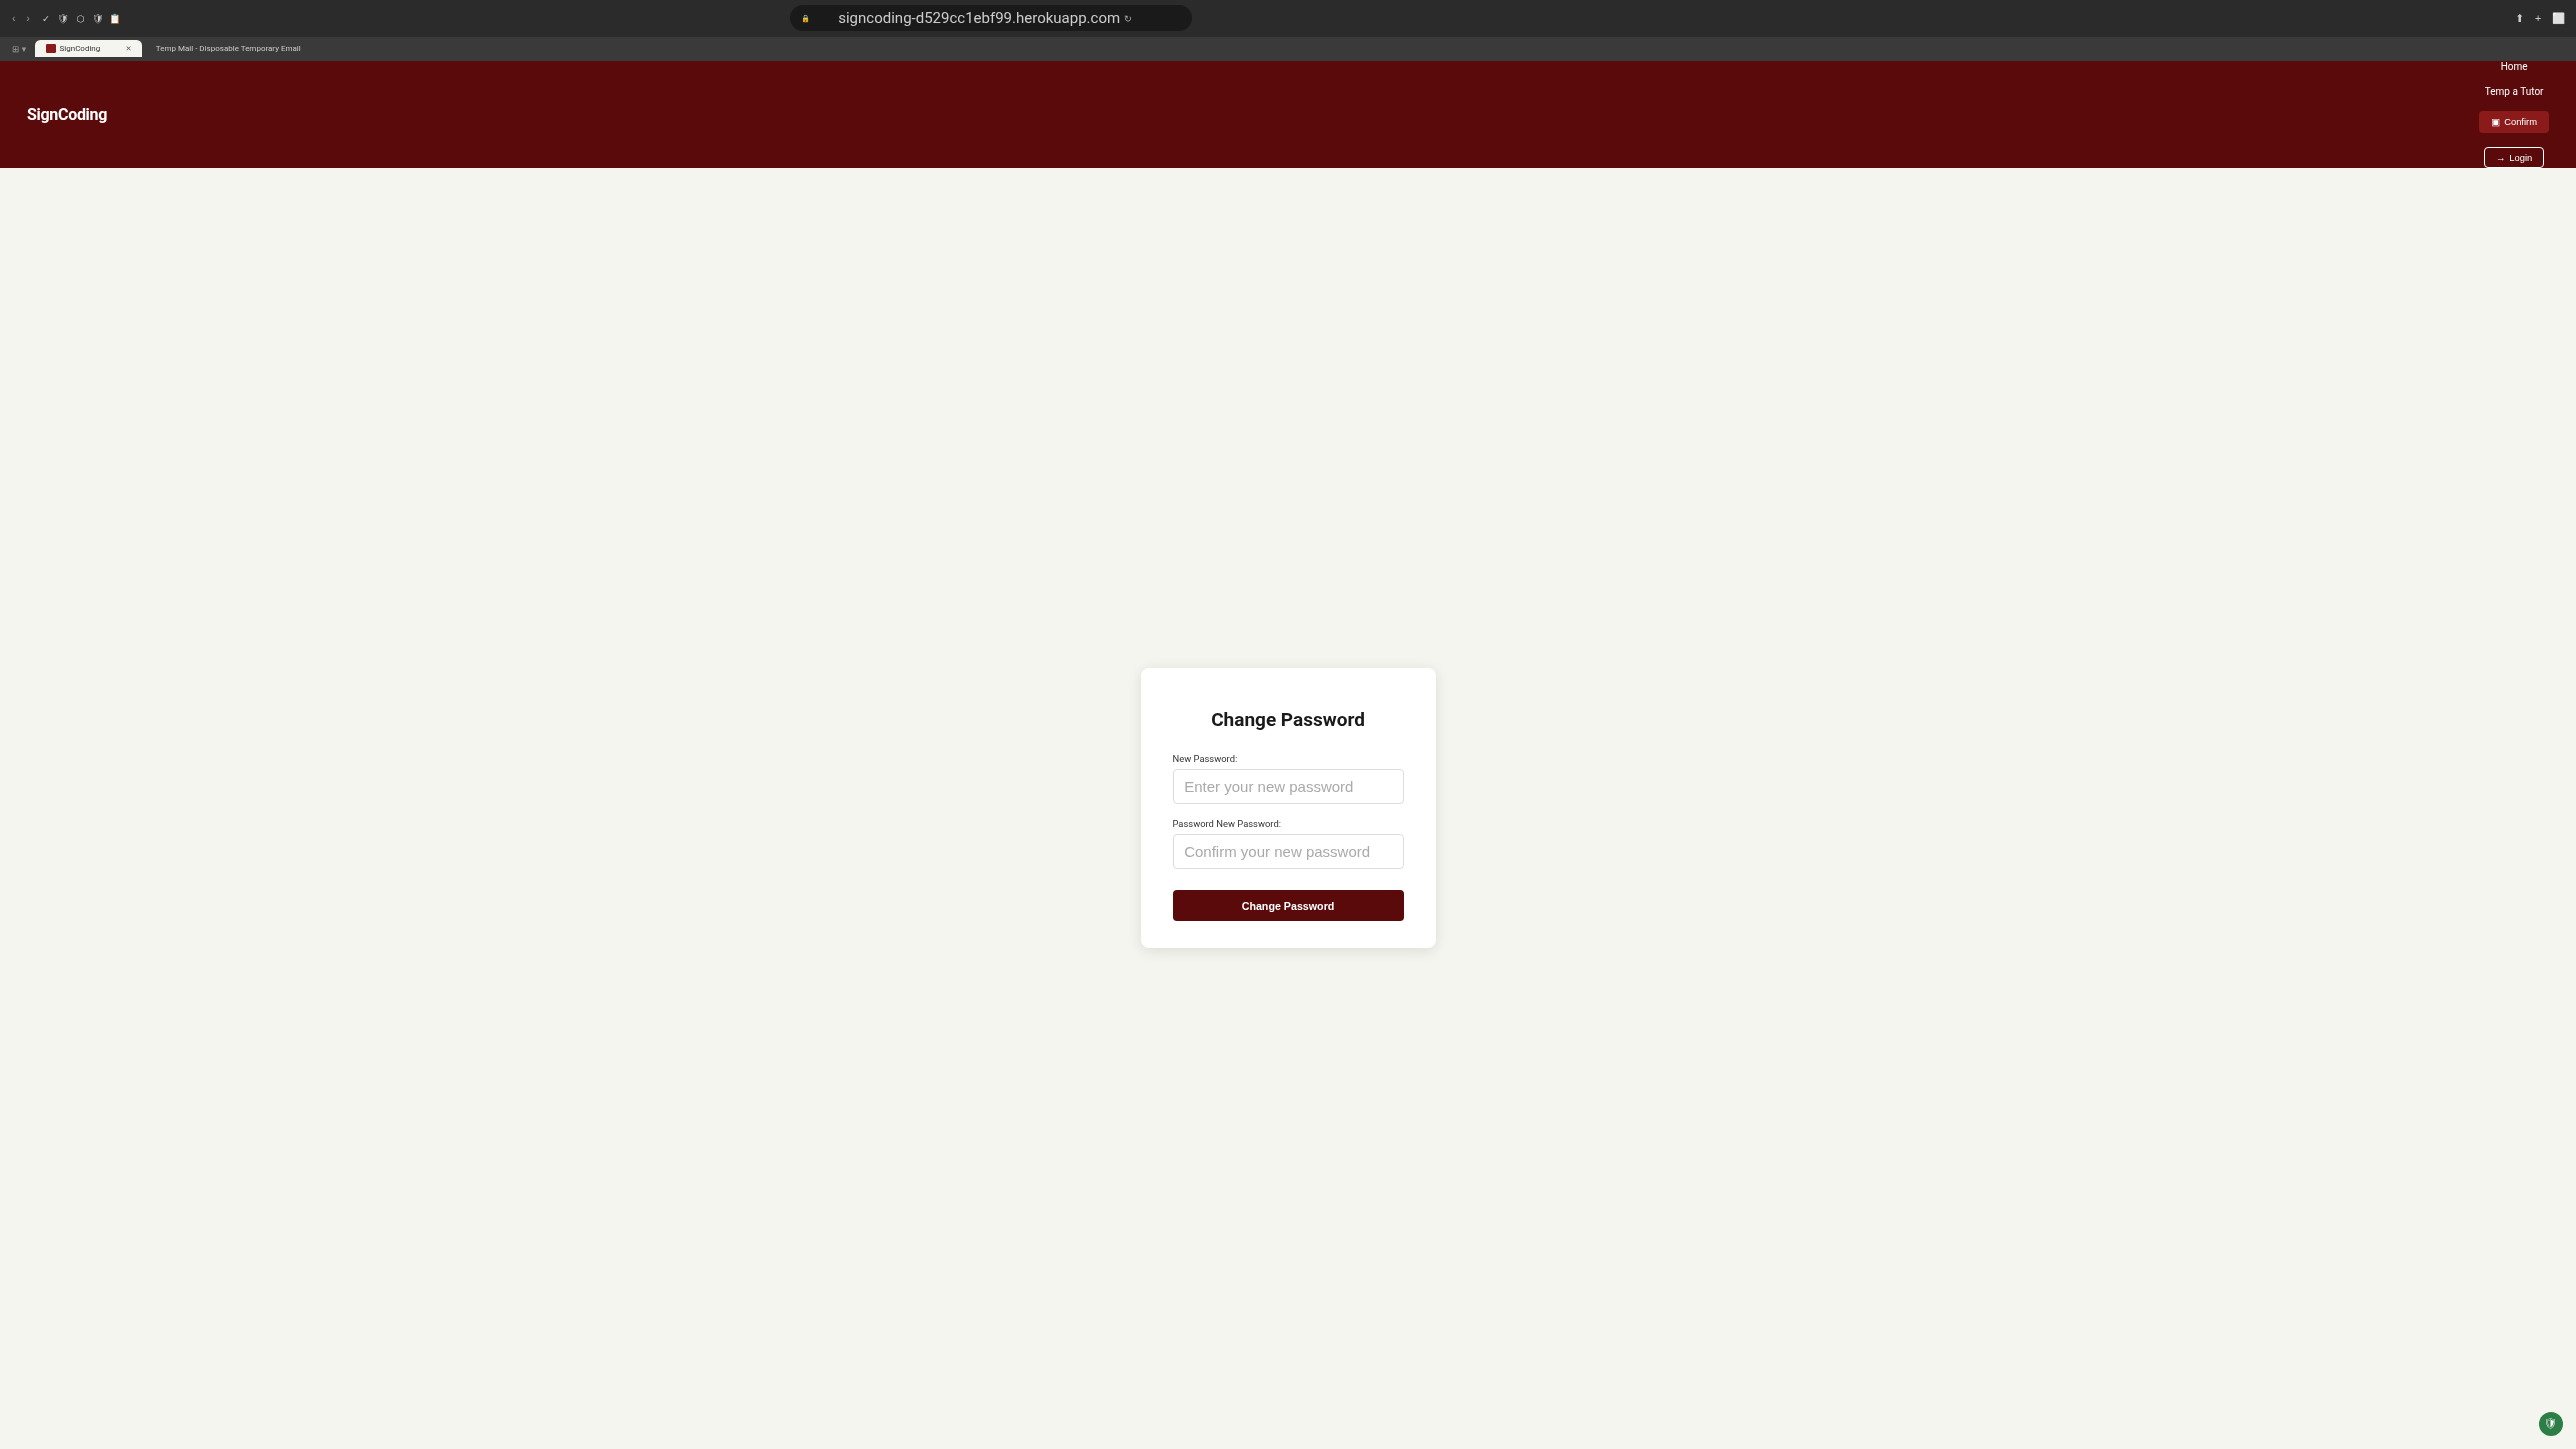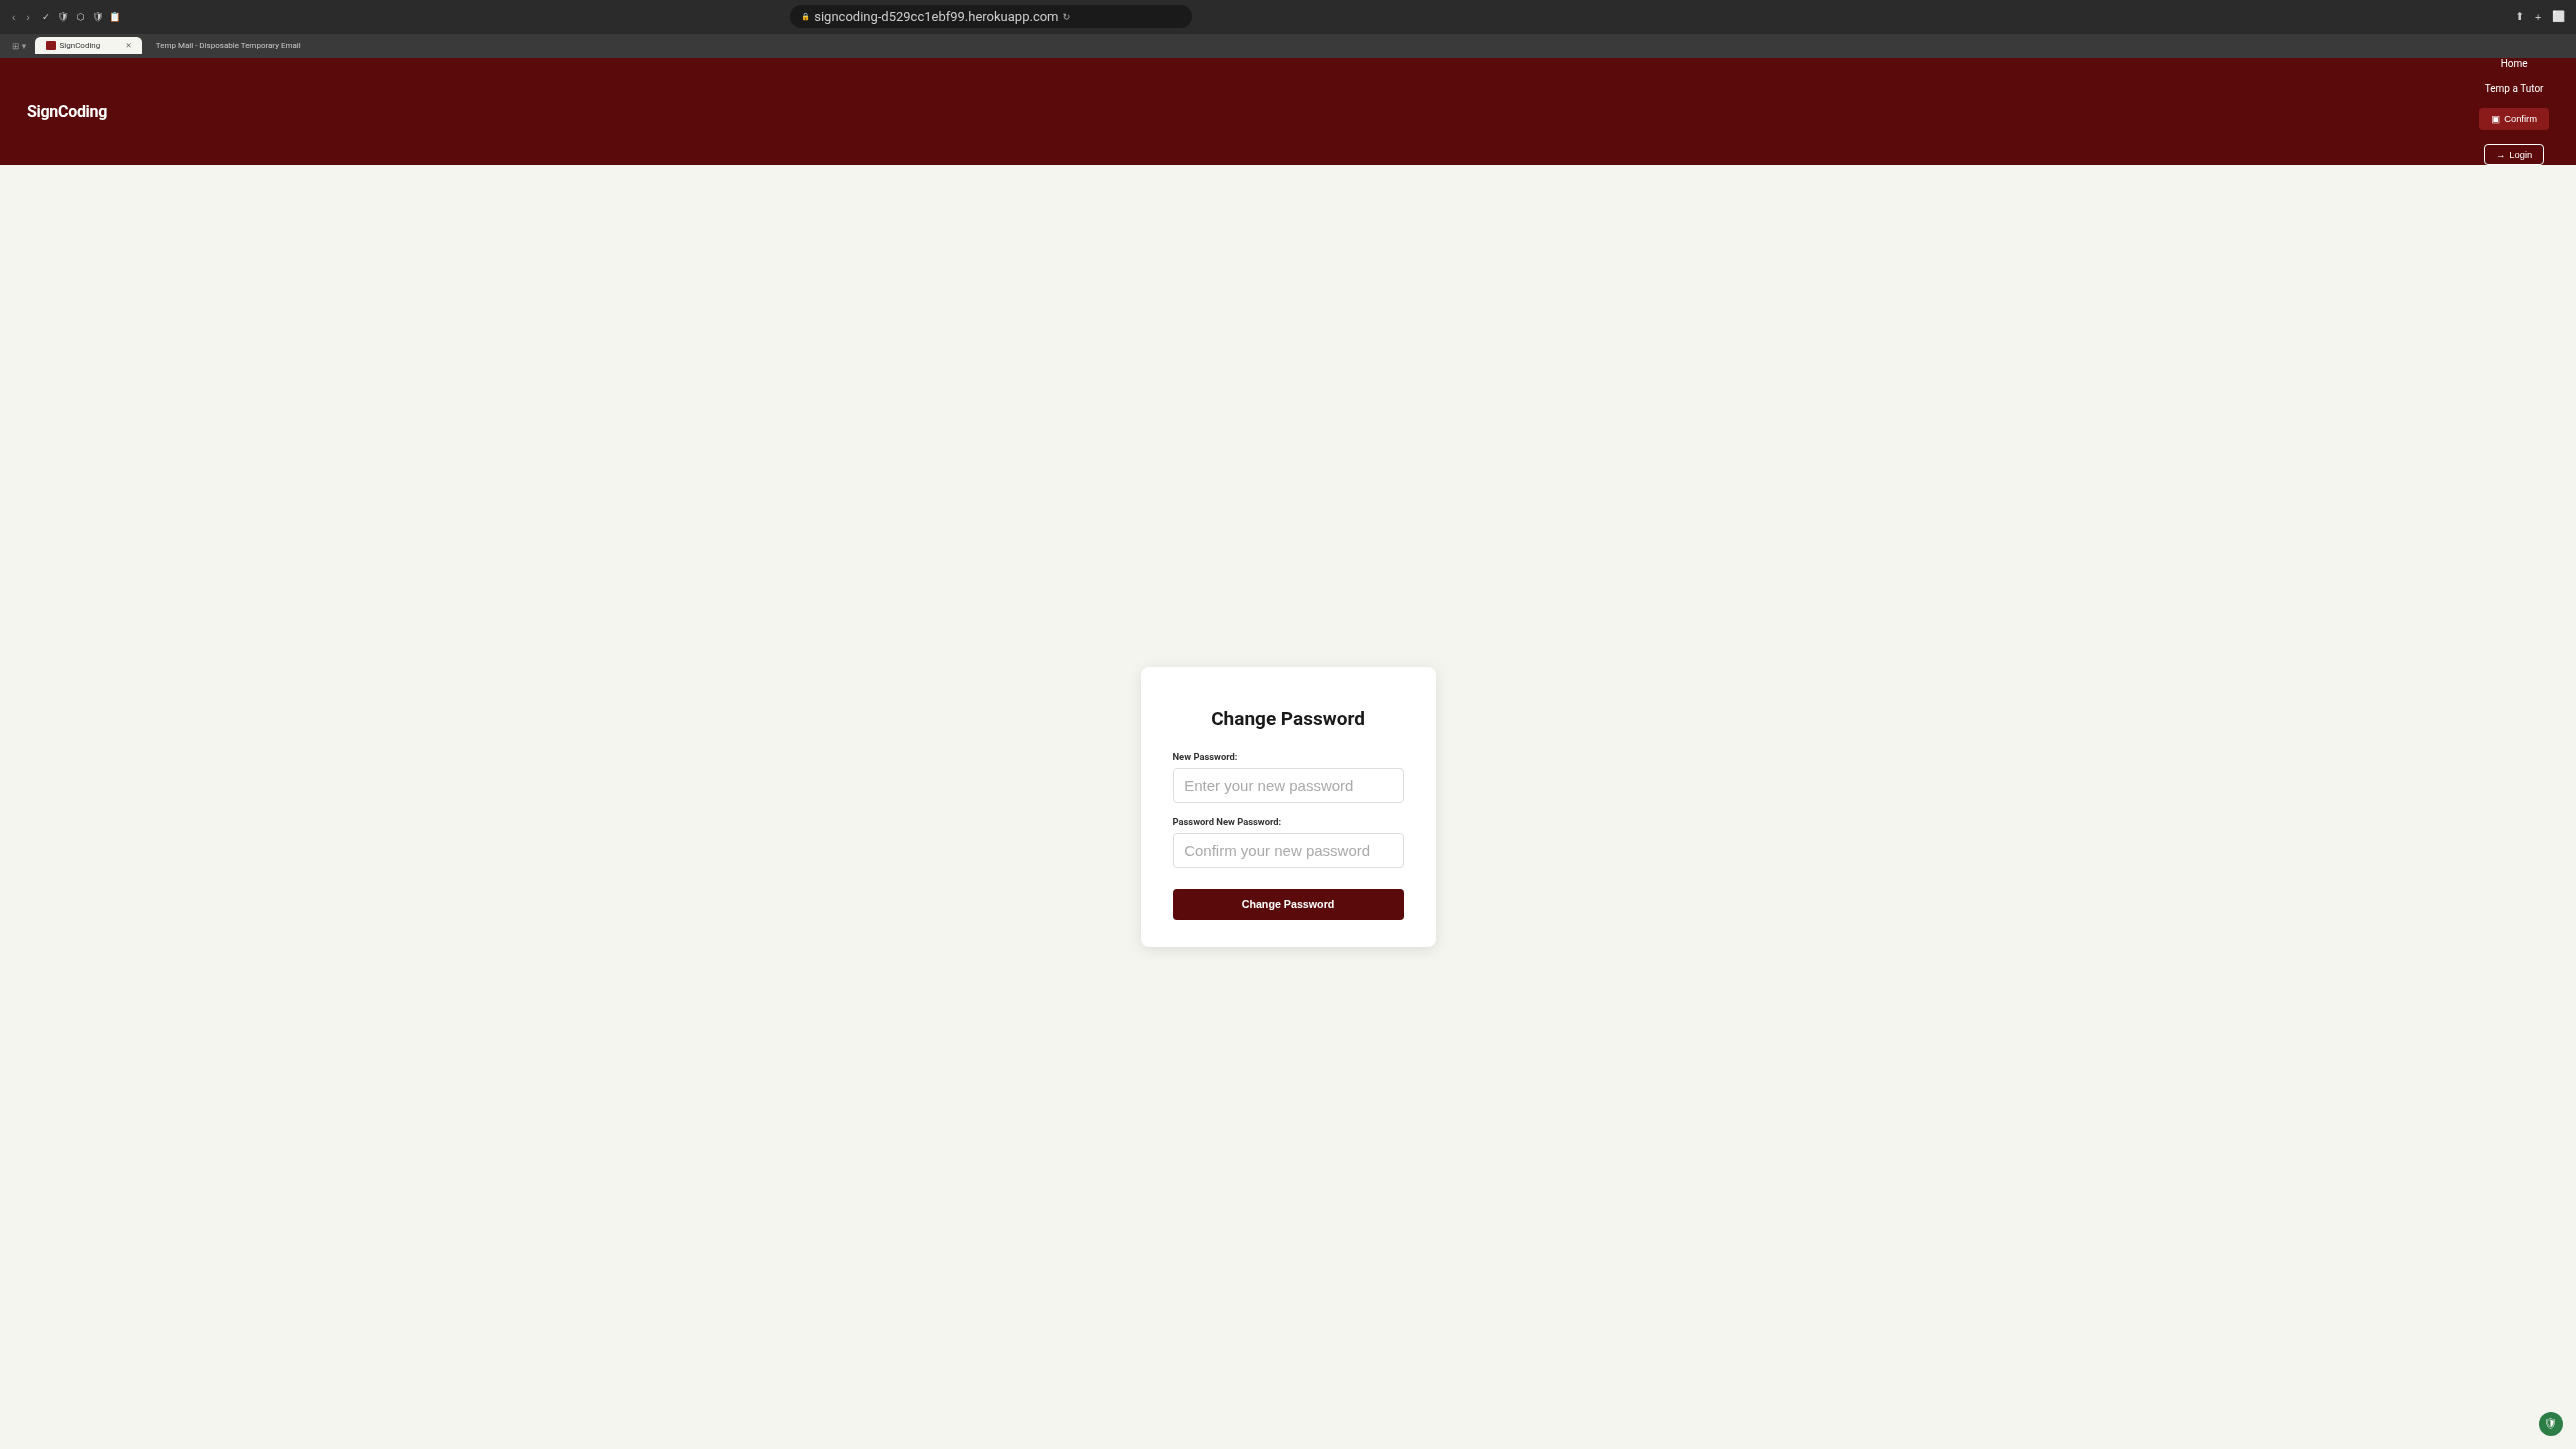--- a/index.html
+++ b/index.html
@@ -101,21 +101,22 @@
       margin: 0 auto;
     }
 
     .lock-icon {
       color: #aaa;
       font-size: 7.4px;
     }
 
     .address-text {
       color: #ccc;
-      font-size: 13px;
+      font-size: 15px;
+      margin-left: 24px;
     }
 
     .reload-btn {
       color: #aaa;
       font-size: 9.4px;
       cursor: pointer;
     }
 
     
     .navbar {
@@ -205,21 +206,21 @@
       margin-bottom: 21.5px;
     }
 
     .form-group {
       margin-bottom: 13.4px;
     }
 
     .form-label {
       display: block;
       font-size: 9.4px;
-      font-weight: 700;
+      font-weight: 400;
       color: #333;
       margin-bottom: 5.4px;
     }
 
     .form-input {
       width: 100%;
       padding: 8px 10.7px;
       border: 0.7px solid #ddd;
       border-radius: 4px;
       font-size: 15px;

